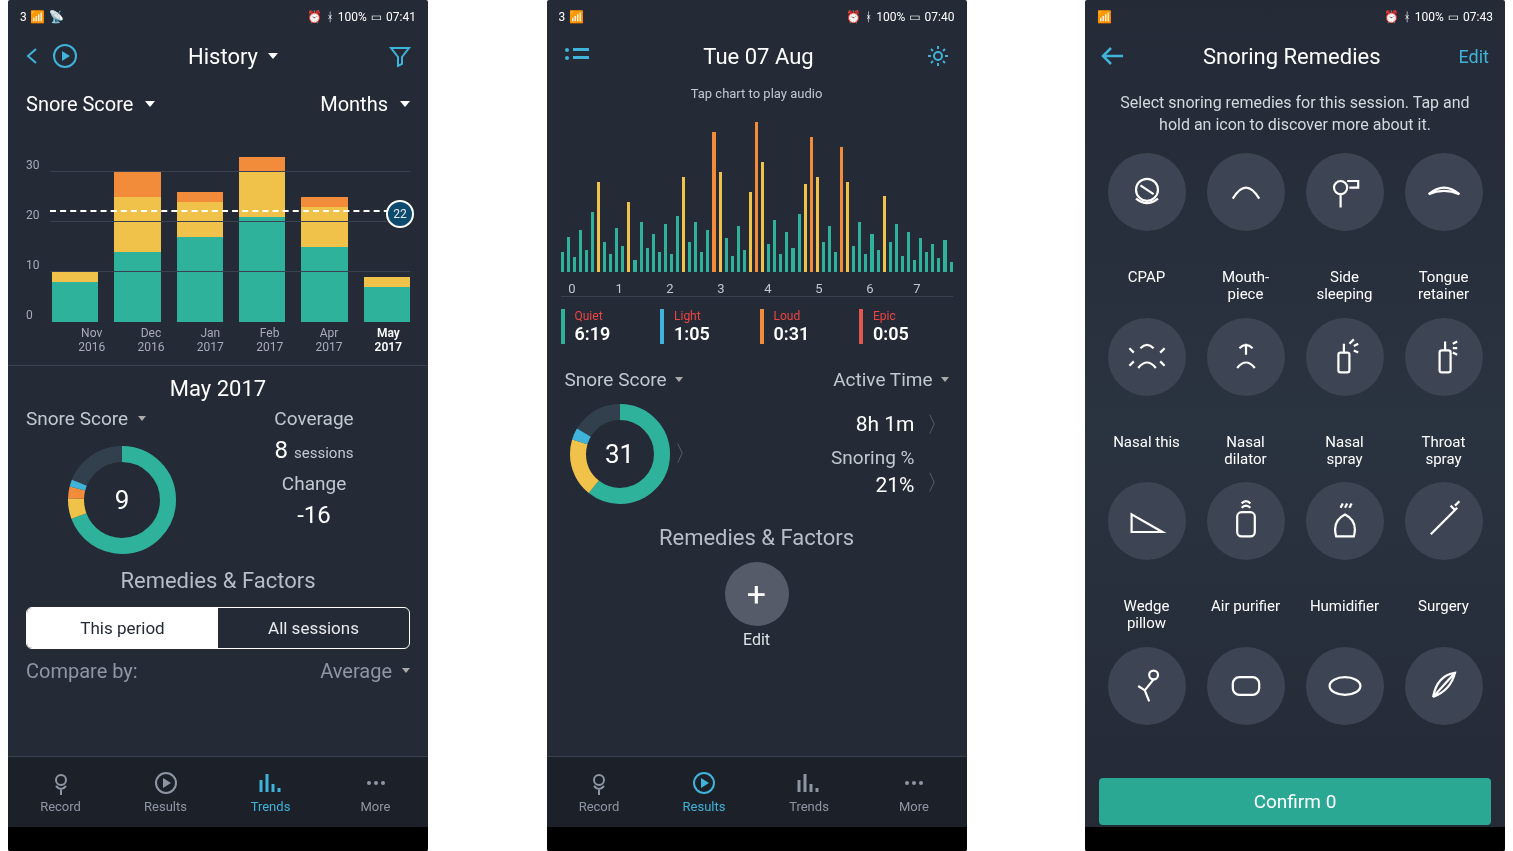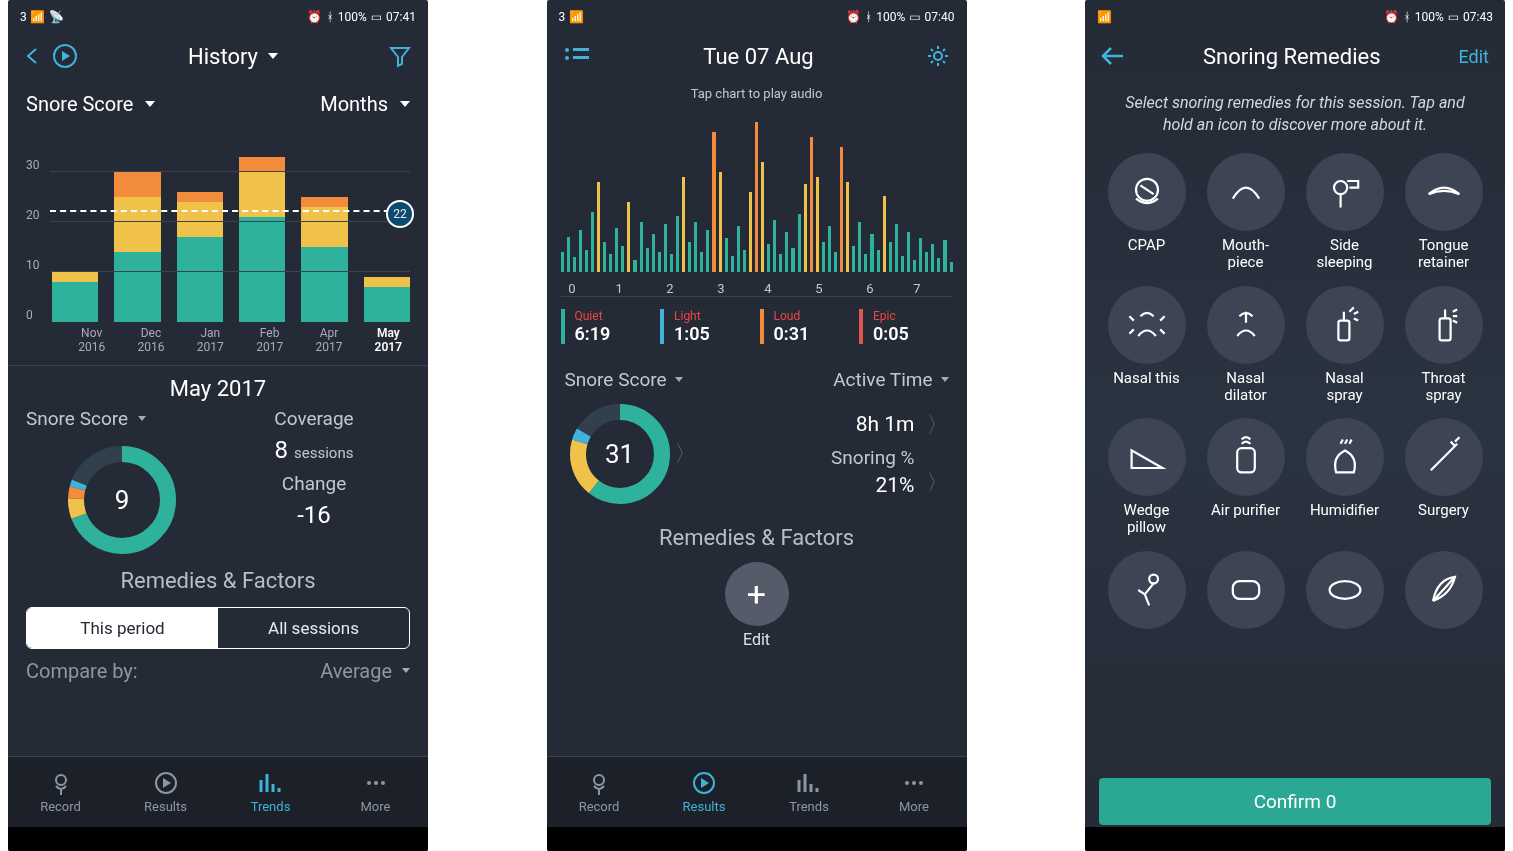--- a/index.html
+++ b/index.html
@@ -58,26 +58,26 @@
   .legend .lab{font-size:12px;color:#ef4444;}
   .legend .val{font-size:18px;color:#fff;font-weight:600;}
   .metric-row{display:flex;align-items:center;padding:10px 18px 0;}
   .ssel{font-size:19px;color:#c3c8d0;display:flex;align-items:center;gap:8px;}
   .mval{font-size:21px;color:#fff;}
   .arrow-r{color:#5f6570;font-size:22px;}
   .addbtn{width:64px;height:64px;border-radius:50%;background:#555b68;display:flex;align-items:center;justify-content:center;margin:12px auto 4px;font-size:34px;color:#fff;}
   .editlbl{text-align:center;color:#dfe3e8;font-size:16px;}
   
   .phone3{background:linear-gradient(#242a36,#2a3340 50%,#242a36);}
-  .helptext{font-style:italic;text-align:center;color:#d4d8de;font-size:16px;padding:10px 28px 0;line-height:1.35;}
+  .helptext{text-align:center;color:#d4d8de;font-size:16px;padding:10px 28px 0;line-height:1.35;}
   .grid4{display:grid;grid-template-columns:repeat(4,1fr);gap:14px 8px;padding:18px 16px 0;}
   .remedy{display:flex;flex-direction:column;align-items:center;gap:6px;}
   .remedy .circ{width:78px;height:78px;border-radius:50%;background:#3d4554;display:flex;align-items:center;justify-content:center;}
   .remedy .circ svg{width:44px;height:44px;stroke:#fff;fill:none;stroke-width:2;}
-  .remedy .rlabel{font-size:15px;text-align:center;color:#fff;line-height:1.15;min-height:34px;}
+  .remedy .rlabel{font-size:15px;text-align:center;color:#fff;line-height:1.15;min-height:34px;margin-top:32px;}
   .footer-btns{position:absolute;bottom:26px;left:14px;right:14px;display:flex;gap:14px;}
   .btn{flex:1;padding:12px 0;border-radius:4px;font-size:19px;text-align:center;}
   .btn-yellow{background:#f0d66e;color:#242a36;}
   .btn-teal{background:#2aa893;color:#fff;}
 </style>
 </head>
 <body>
 
 <div class="canvas">
 

